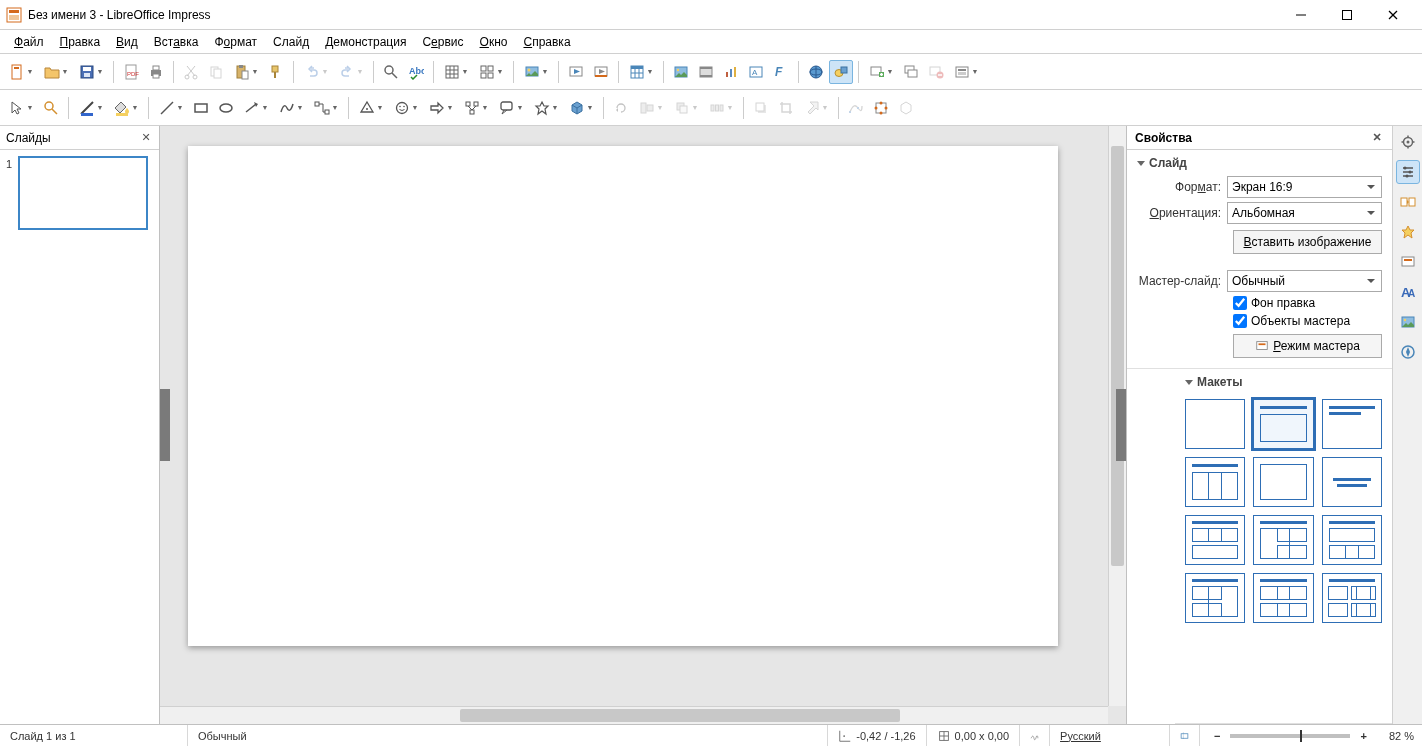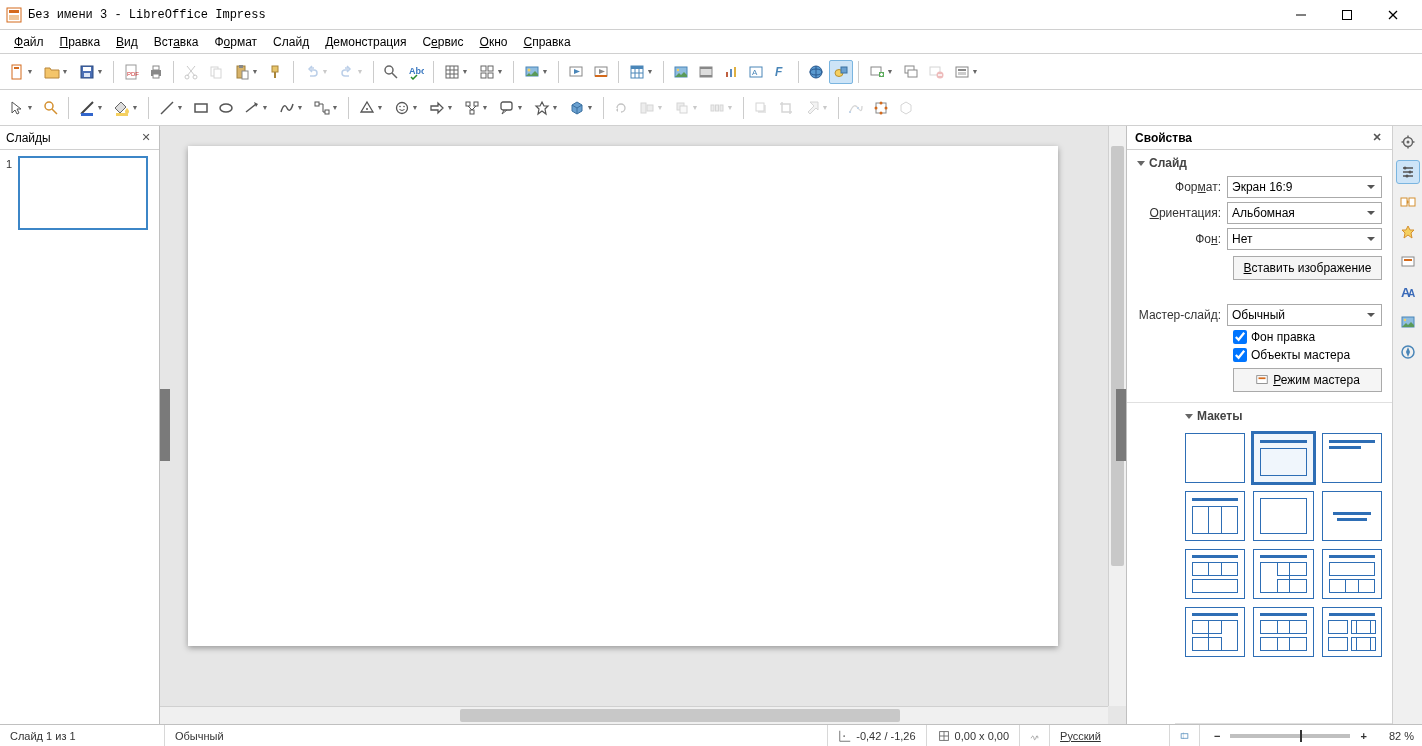--- a/index.html
+++ b/index.html
@@ -1,21 +1,21 @@
 <!DOCTYPE html>
 <html><head>
 <meta charset="utf-8">
 <style>
 * { box-sizing: border-box; margin: 0; padding: 0; font-family: "Segoe UI", Tahoma, sans-serif; }
 html, body { width: 1422px; height: 746px; overflow: hidden; background: #f0f0f0; }
 
 
 .titlebar { height: 30px; background: #fff; display: flex; align-items: center; padding: 0 6px; font-size: 12px; color: #000; border-bottom: 1px solid #d0d0d0; }
 .titlebar .app-icon { width: 16px; height: 16px; margin-right: 6px; display: inline-block; }
-.titlebar .title-text { flex: 0 0 auto; font-family: Liberation Mono, monospace; }
+.titlebar .title-text { flex: 0 0 auto; }
 .titlebar .spacer { flex: 1; }
 .titlebar .win-btn { width: 46px; height: 30px; display: flex; align-items: center; justify-content: center; font-size: 13px; cursor: default; }
 
 
 .menubar { height: 24px; background: #fff; display: flex; align-items: center; padding: 0 6px; font-size: 12px; border-bottom: 1px solid #d0d0d0; }
 .menubar .menu-item { padding: 3px 8px; cursor: default; }
 .menubar .menu-item u { text-decoration: underline; }
 
 
 .toolbar { height: 36px; background: #fff; display: flex; align-items: center; padding: 0 4px; border-bottom: 1px solid #d0d0d0; gap: 1px; }
@@ -598,28 +598,22 @@
           <div class="combo">
               <span>Экран 16:9</span>
             </div>
         </div>
         <div class="form-row">
           <label><u>О</u>риентация:</label>
           <div class="combo">
               <span>Альбомная</span>
             </div>
         </div>
-        <div class="form-row">
-          <label>Фо<u>н</u>:</label>
-          <div class="combo">
-              <span>Нет</span>
-            </div>
-        </div>
         <button class="big-btn"><u>В</u><span></span>ставить изображение</button>
-        <div class="form-row" style="margin-top:24px;">
+        <div class="form-row" style="margin-top:16px;">
           <label>Мастер-слайд:</label>
           <div class="combo">
               <span>Обычный</span>
             </div>
         </div>
         <div class="chk-row">
           <input type="checkbox" checked="" style="">
           <span>Фон правка</span>
         </div>
         <div class="chk-row">
@@ -763,21 +757,21 @@
         <svg width="16" height="16" viewBox="0 0 16 16">
             <circle cx="8" cy="8" r="6" fill="none" stroke="#4a86b8" stroke-width="1.5"></circle>
             <polygon points="8,3 10,8 8,13 6,8" fill="#4a86b8"></polygon>
           </svg>
       </div>
     </div>
   </div>
 </div>
 
 <div class="statusbar">
-  <div class="cell" style="width:165px;">Слайд 1 из 1</div>
+  <div class="cell" style="width:188px;">Слайд 1 из 1</div>
   <div class="cell flex">Обычный</div>
   <div class="cell">
     <svg width="14" height="14" viewBox="0 0 16 16" style="margin-right:4px;">
         <line x1="2" y1="14" x2="2" y2="2" stroke="#666"></line>
         <line x1="2" y1="14" x2="14" y2="14" stroke="#666"></line>
         <circle cx="7" cy="8" r="1" fill="#666"></circle>
       </svg>
     <span>-0,42 / -1,26</span>
   </div>
   <div class="cell">

